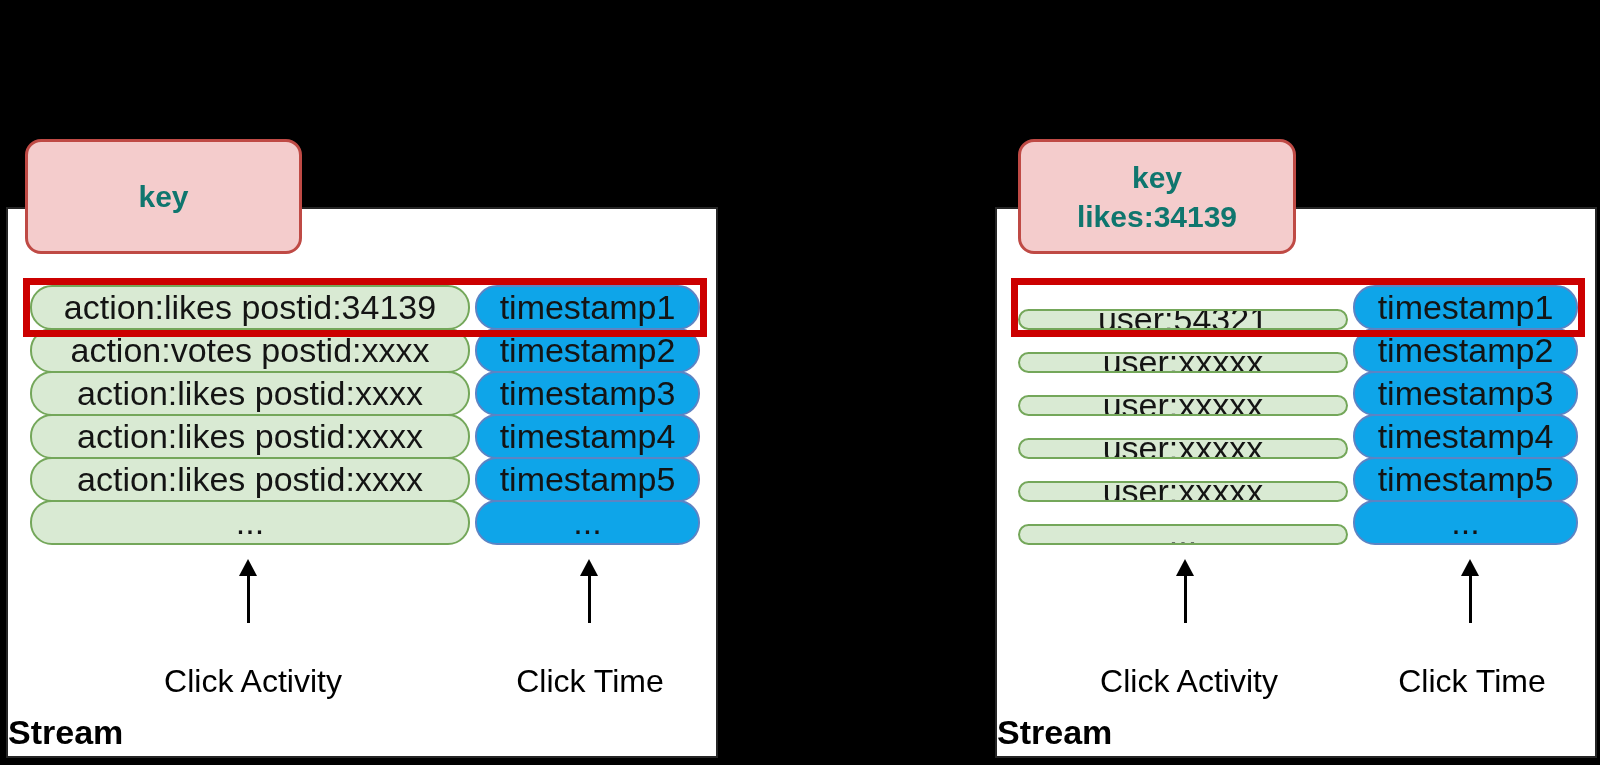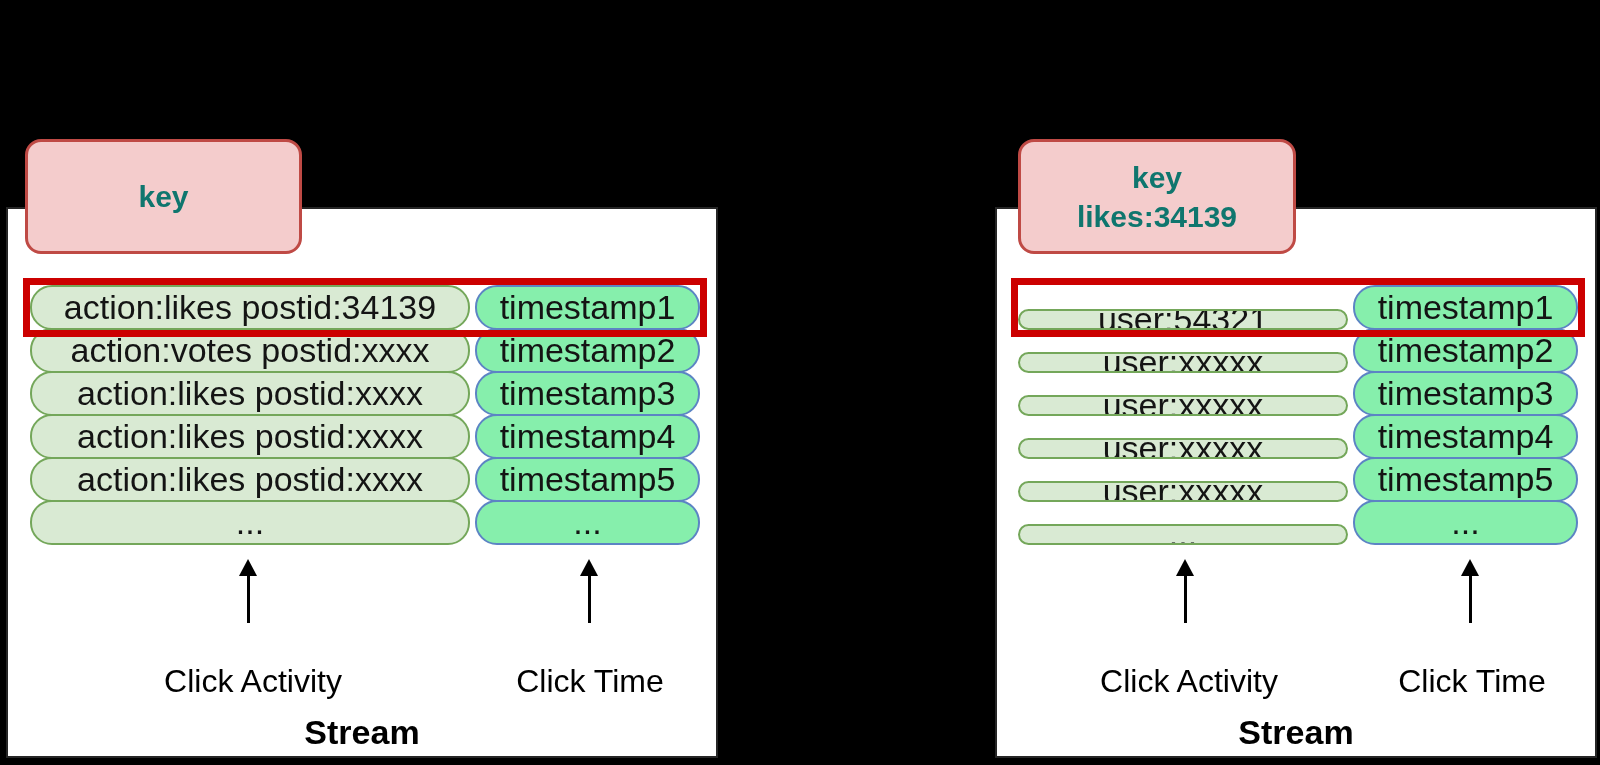--- a/index.html
+++ b/index.html
@@ -66,21 +66,21 @@
     color: #141414;
     white-space: nowrap;
     overflow: hidden;
     border-radius: 22px;
   }
   .cell.green {
     background: #d9ead3;
     border: 2px solid #74a75a;
   }
   .cell.blue {
-    background: #86efac;
+    background: #0ea5e9;
     border: 2px solid #5c84c4;
     margin-left: 5px;
   }
   #panel-left  .cell.green { width: 440px; }
   #panel-left  .cell.blue  { width: 225px; }
   #panel-right .cell.green { width: 330px; margin-top: 24px; }
   #panel-right .cell.blue  { width: 225px; }
 
   .row-highlight {
     position: absolute;
@@ -137,21 +137,21 @@
   #panel-left  .arrow-activity { left: 240px; }
   #panel-left  .arrow-time     { left: 581px; }
   #panel-right .arrow-activity { left: 188px; }
   #panel-right .arrow-time     { left: 473px; }
 
   .caption {
     position: absolute;
     top: 504px;
     left: 0;
     width: 100%;
-    text-align: center;
+    text-align: left;
     font-weight: bold;
     font-size: 34px;
     color: #000000;
   }
 </style>
 </head>
 <body>
 
 <div id="canvas">
 

